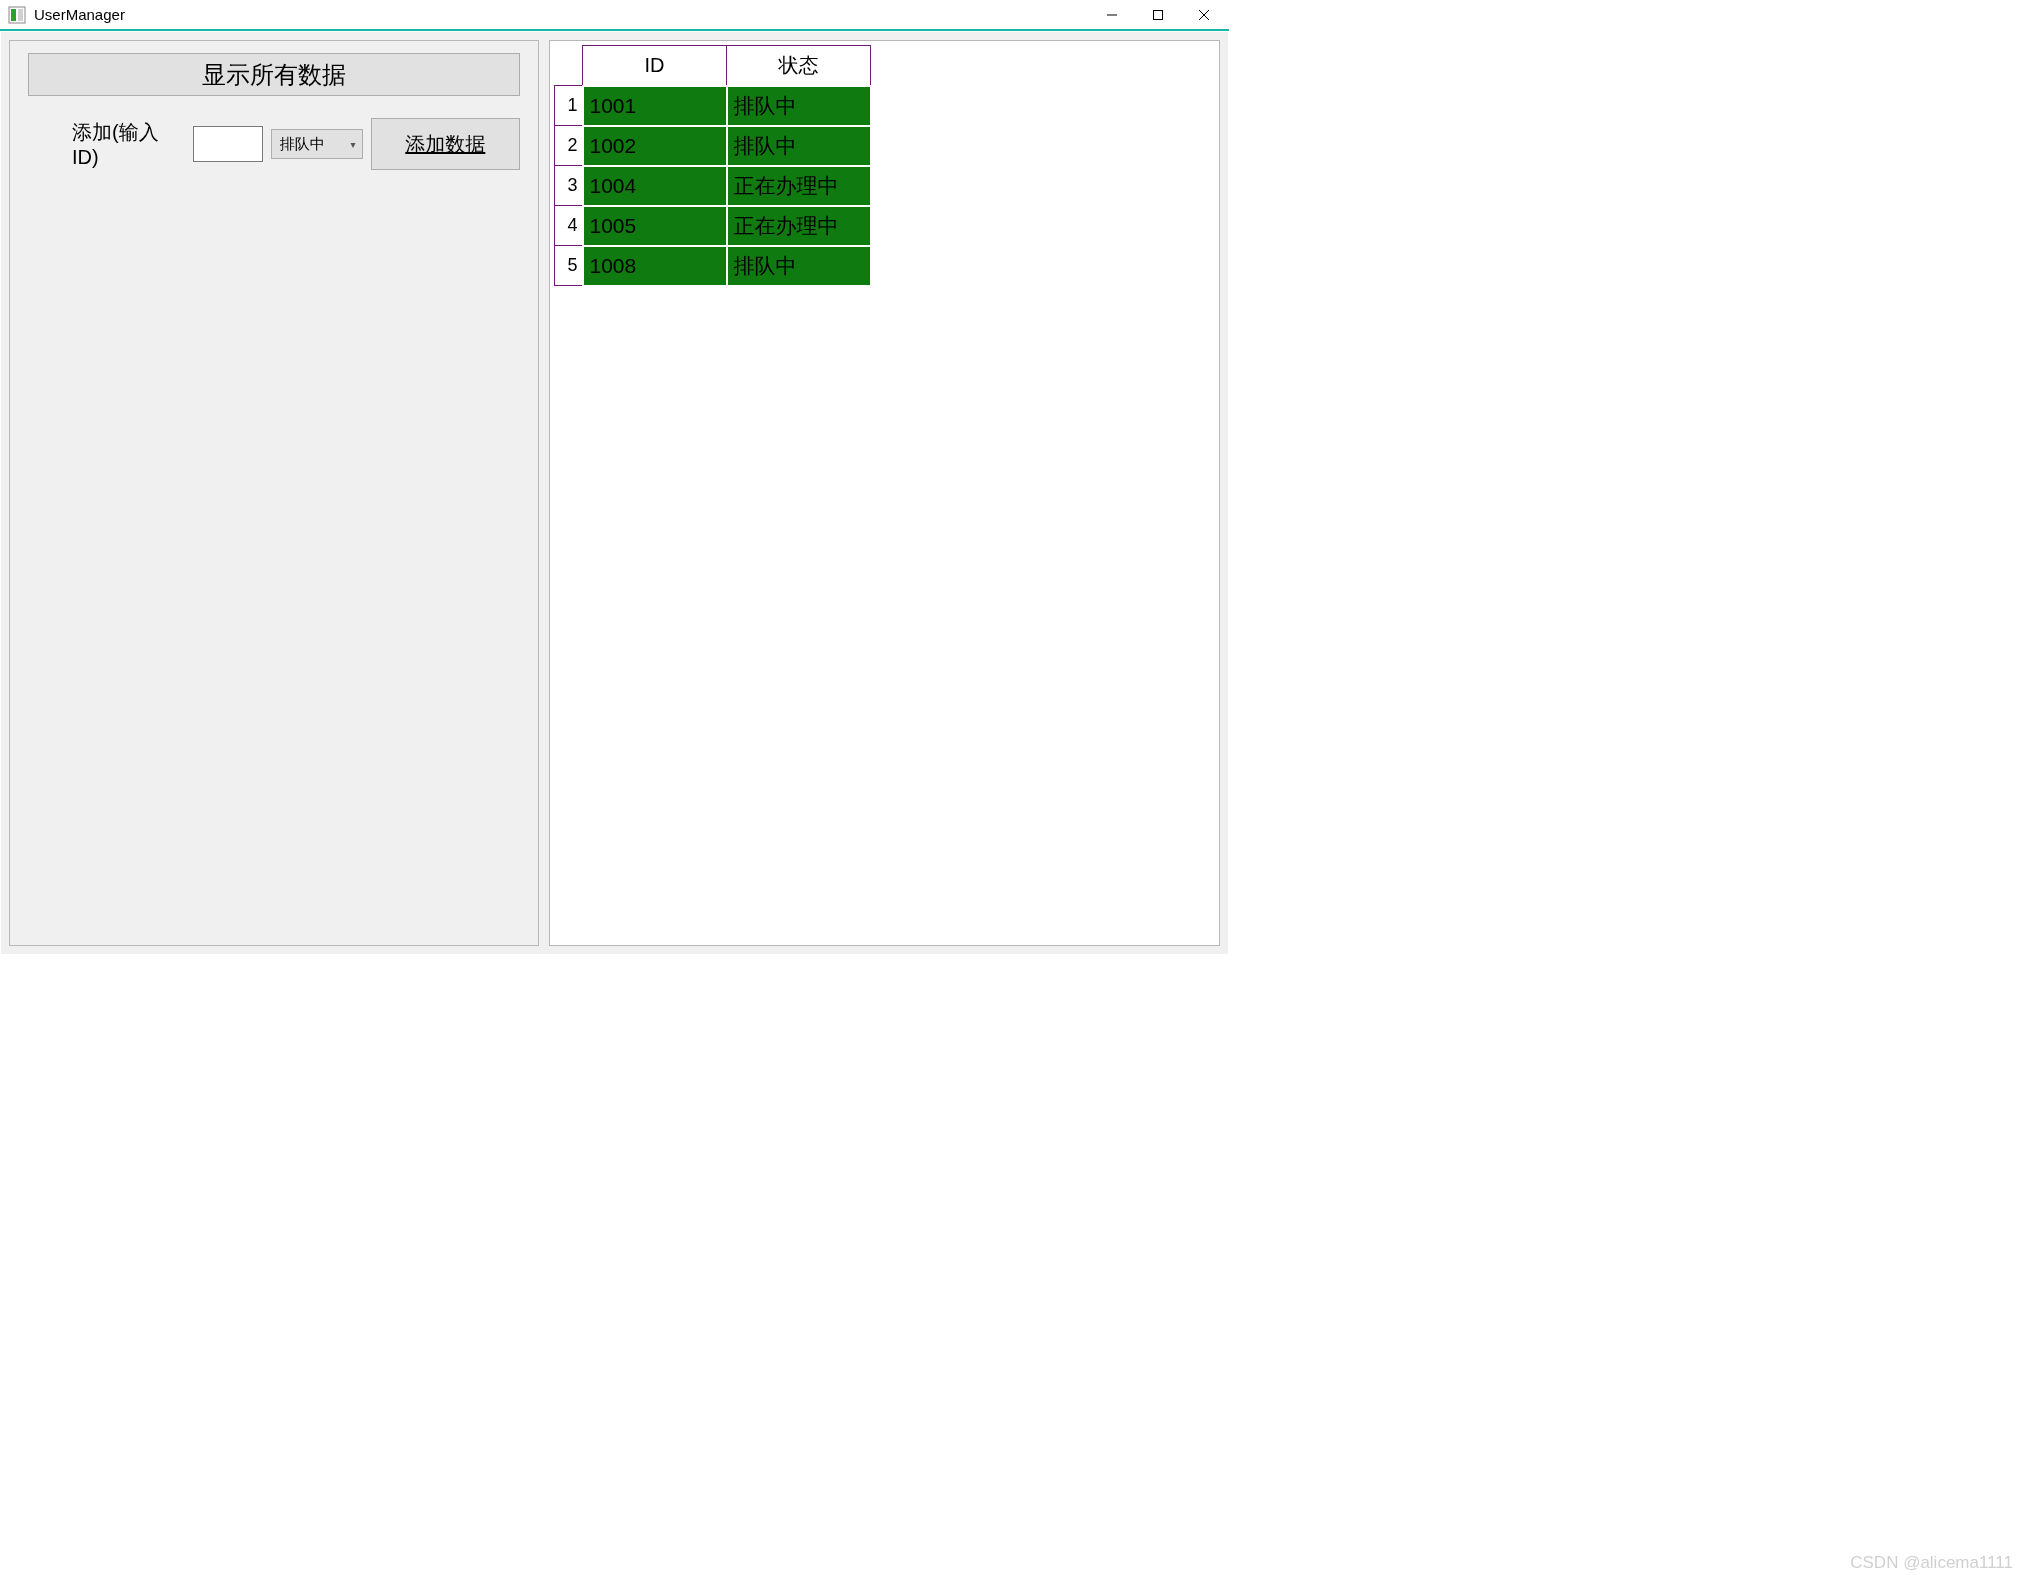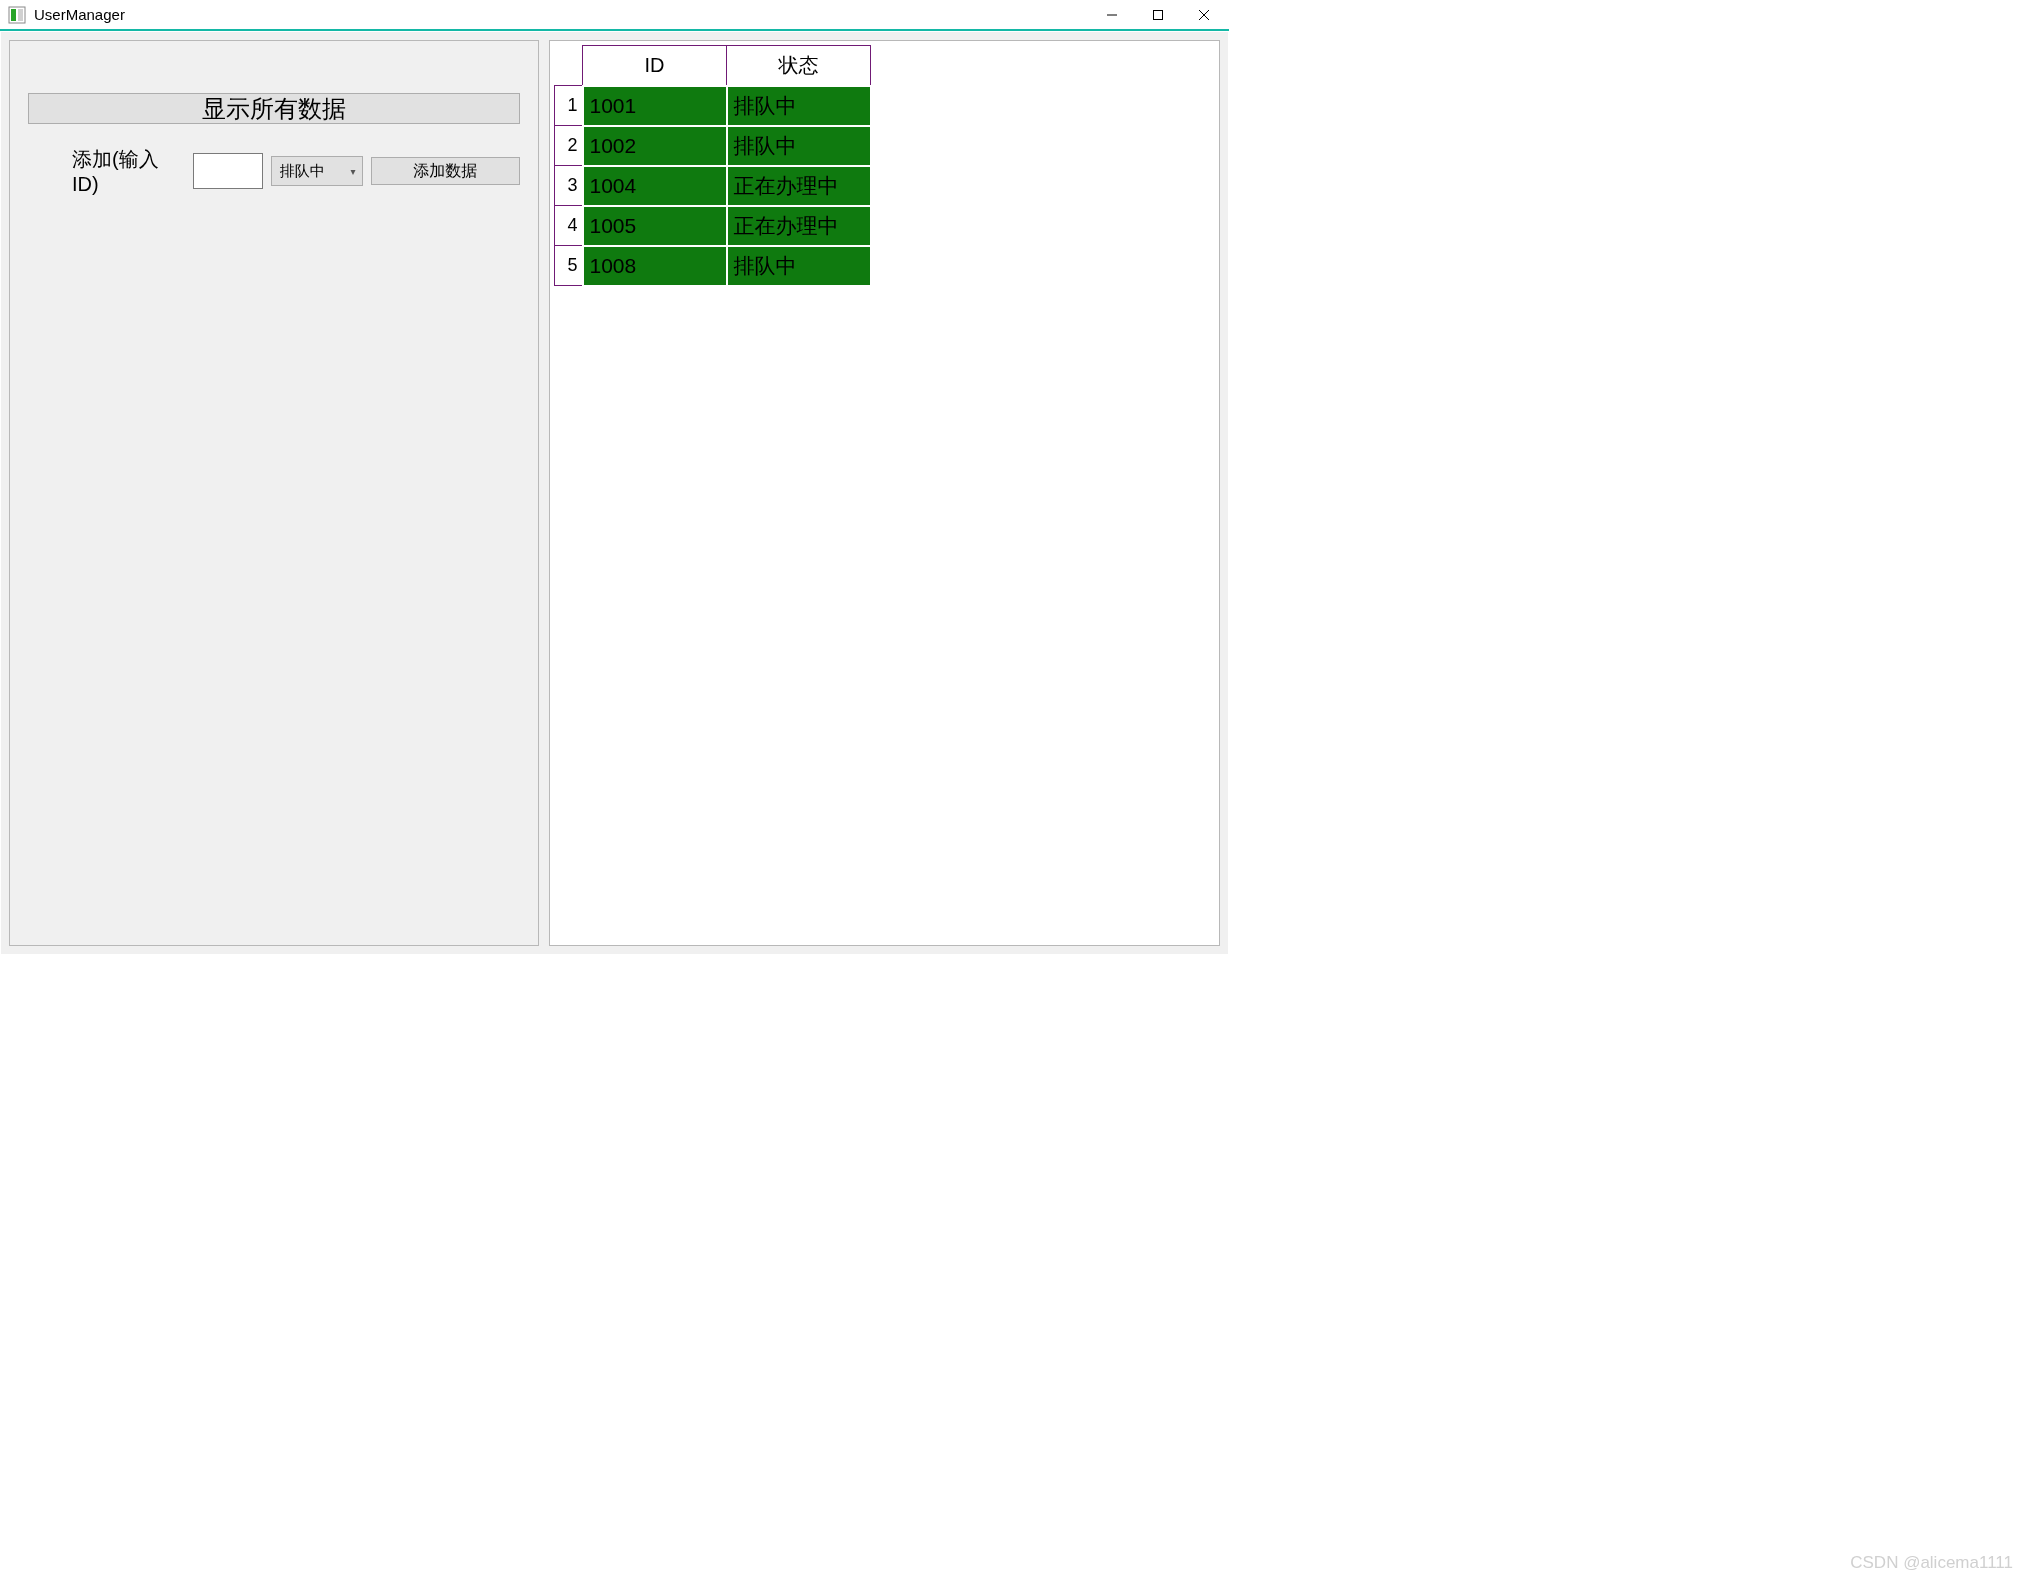--- a/index.html
+++ b/index.html
@@ -74,30 +74,29 @@
       display: flex;
       flex-direction: column;
       padding: 12px 18px;
     }
     .right-panel {
       flex: 1;
       background: #ffffff;
       padding: 4px;
     }
     .big-button {
-      height: 31px;
+      height: 43px;
       background: #e1e1e1;
       border: 1px solid #adadad;
       font-size: 24px;
       color: #000;
       display: flex;
       align-items: center;
       justify-content: center;
       cursor: pointer;
-      margin-top: 40px;
     }
     .add-row {
       margin-top: 22px;
       display: flex;
       align-items: center;
       gap: 8px;
       margin-left: 44px;
     }
     .add-label {
       font-size: 20px;
@@ -126,28 +125,29 @@
     .status-select .chev {
       position: absolute;
       right: 6px;
       top: 50%;
       transform: translateY(-50%);
       font-size: 10px;
       color: #555;
     }
     .add-button {
       width: 150px;
-      height: 28px;
+      height: 52px;
       background: #e1e1e1;
       border: 1px solid #adadad;
-      font-size: 16px;
+      font-size: 20px;
       display: flex;
       align-items: center;
       justify-content: center;
       cursor: pointer;
+      text-decoration: underline;
     }
     .panel-spacer {
       flex: 1;
     }
     .table-wrap {
       width: 100%;
     }
     table.data-table {
       border-collapse: collapse;
     }

